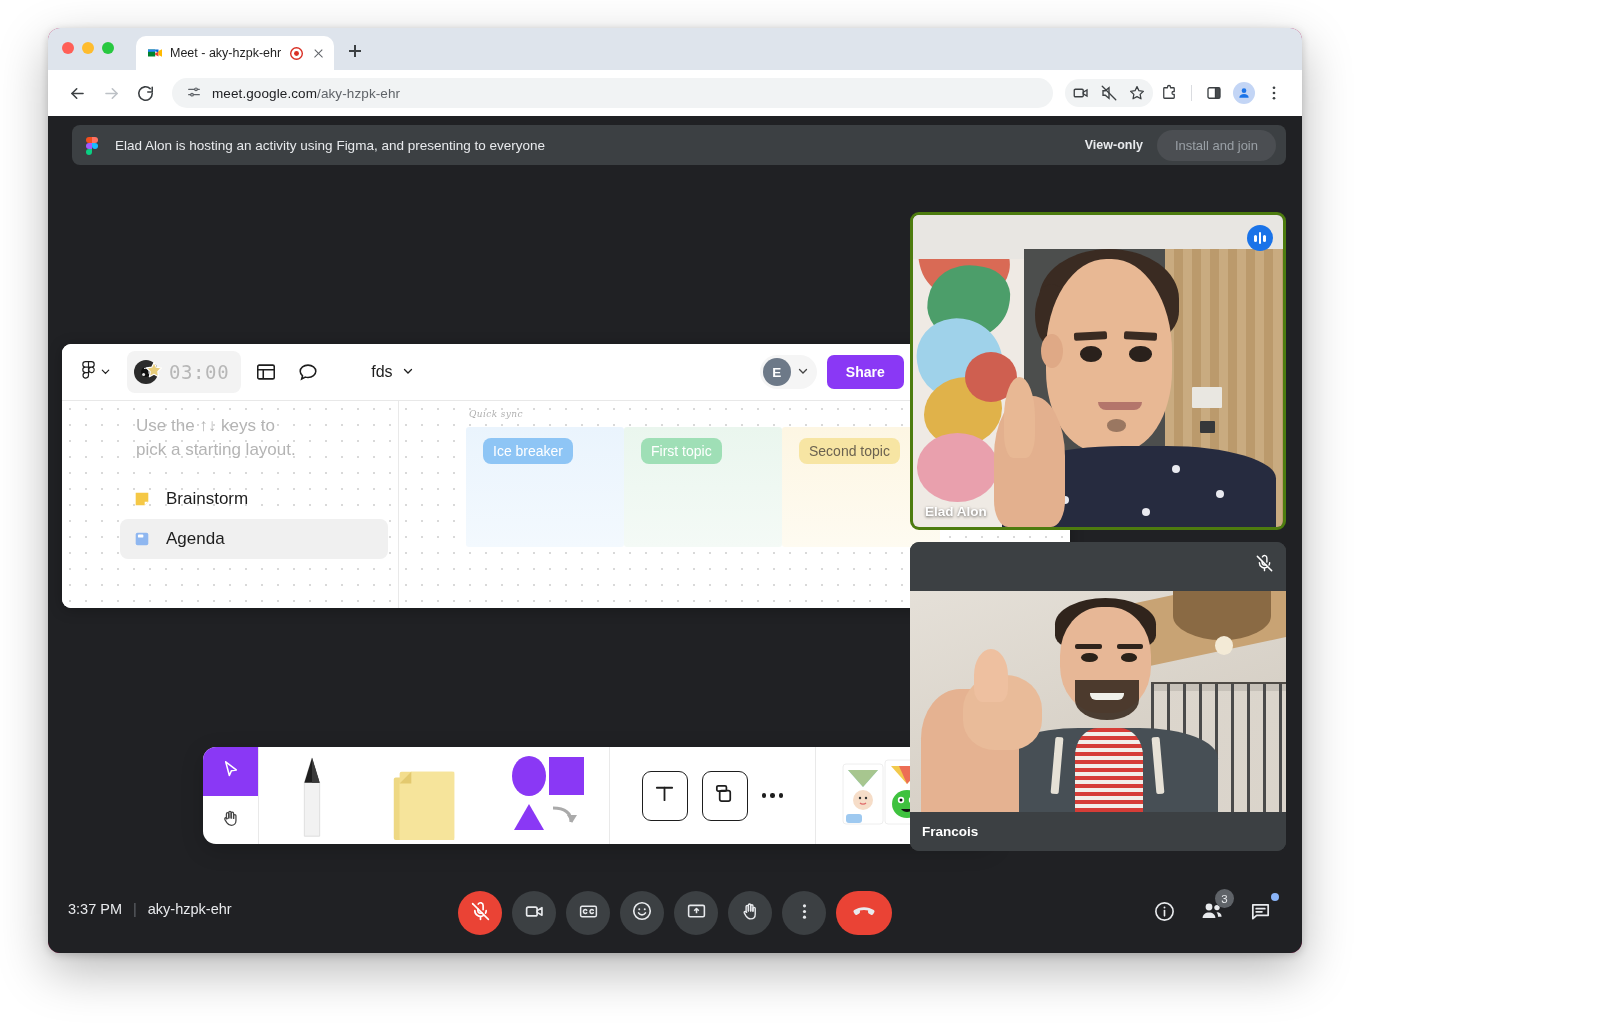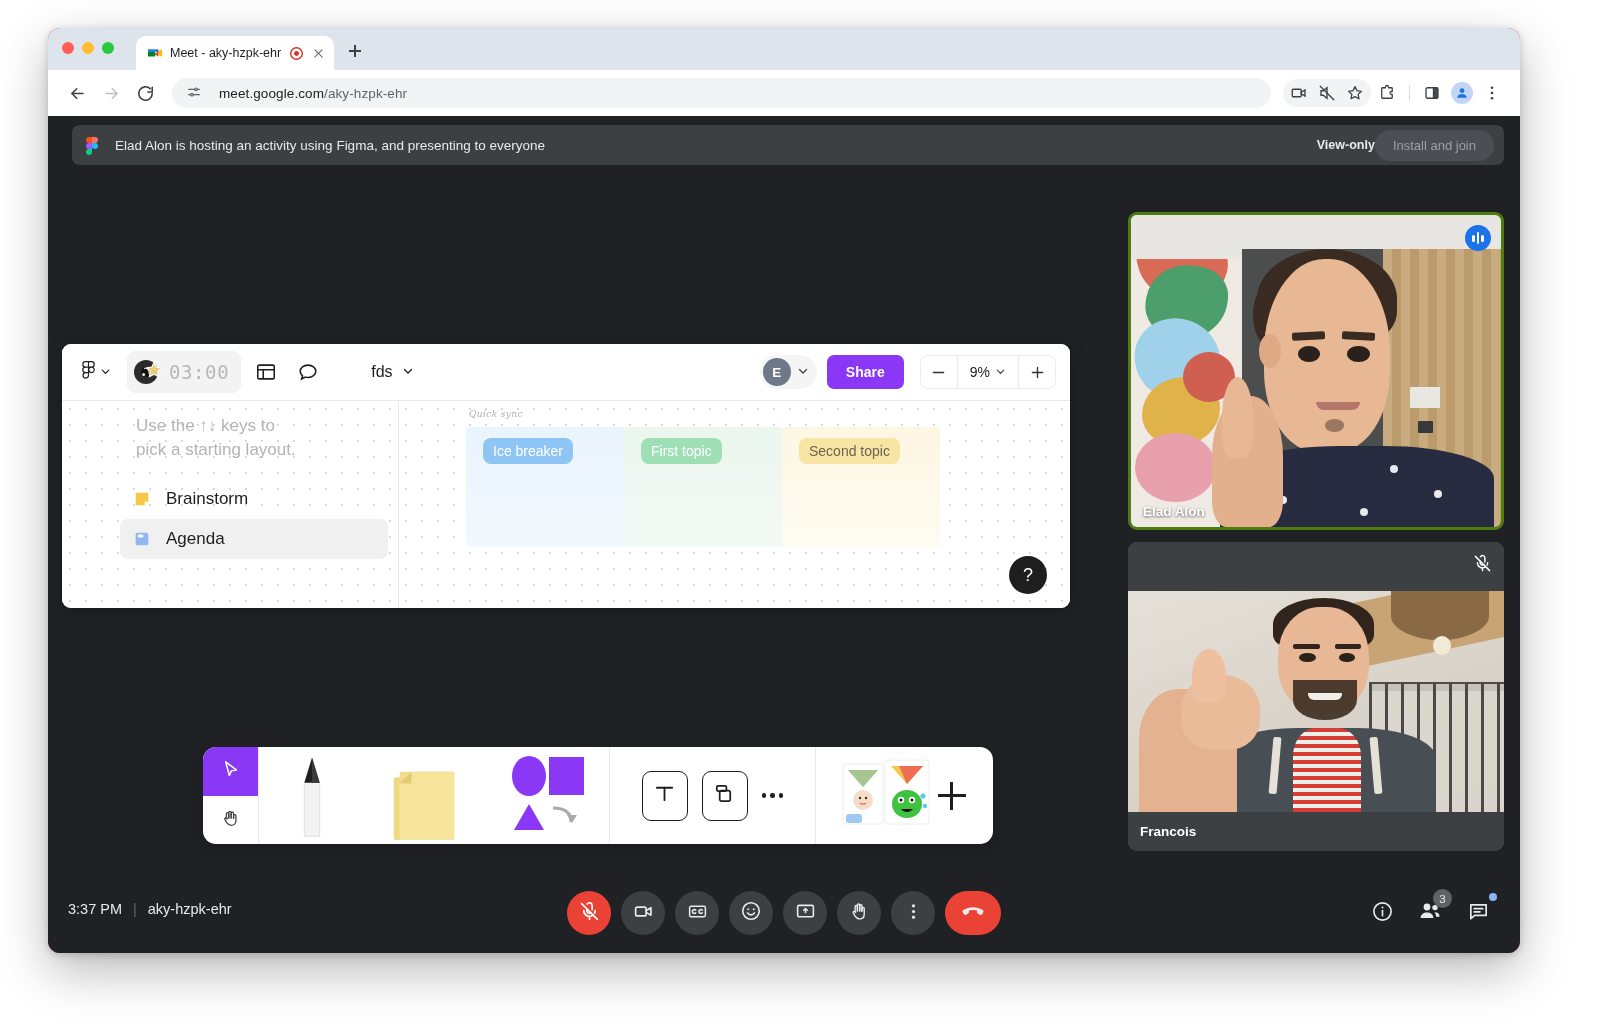--- a/index.html
+++ b/index.html
@@ -7,21 +7,21 @@
     width: 1600px; height: 1036px;
     background: #ffffff;
     font-family: "Liberation Sans", sans-serif;
     overflow: hidden;
   }
   #root { position: relative; width: 1600px; height: 1036px; background: #fff; }
 
   
   .browser {
     position: absolute; left: 48px; top: 28px;
-    width: 1472px; height: 925px;
+    width: 1254px; height: 925px;
     border-radius: 12px; overflow: hidden;
     background: #be185d;
     box-shadow: 0 18px 50px rgba(0,0,0,.28), 0 2px 8px rgba(0,0,0,.18);
   }
   
   .tabstrip {
     position: relative; height: 42px; background: #dee4ec;
     display: flex; align-items: flex-end; padding-left: 14px;
   }
   .traffic { position: absolute; left: 14px; top: 14px; display: flex; gap: 8px; }
@@ -55,21 +55,21 @@
 
   
   .omnirow {
     height: 46px; background: #fff; display: flex; align-items: center;
     padding: 0 14px; gap: 4px;
   }
   .navbtn { width: 30px; height: 30px; display: flex; align-items: center; justify-content: center; color: #3c4043; }
   .navbtn.dim { color: #bdc1c6; }
   .omnibox {
     flex: 1; height: 30px; background: #f1f3f4; border-radius: 16px;
-    display: flex; align-items: center; gap: 17px; padding: 0 14px; margin: 0 8px;
+    display: flex; align-items: center; gap: 10px; padding: 0 14px; margin: 0 8px;
     font-size: 13.5px; color: #202124;
   }
   .omnibox .url { letter-spacing: .1px; }
   .omnibox .url .host { color: #202124; }
   .omnibox .url .path { color: #5f6368; }
   .omniicons { display: flex; align-items: center; gap: 2px; }
   .oi { width: 28px; height: 28px; display: flex; align-items: center; justify-content: center; color: #3c4043; }
   .oipill { display: flex; align-items: center; background: #f1f3f4; border-radius: 14px; padding: 0 2px; }
   .sep { width: 1px; height: 16px; background: #dadce0; margin: 0 6px; }
   .avatarbtn { width: 22px; height: 22px; border-radius: 50%; background: #c3d5f5; display: flex; align-items: center; justify-content: center; }
@@ -77,21 +77,21 @@
   
   .meet { position: relative; height: 837px; background: #202124; }
 
   .notif {
     position: absolute; left: 24px; top: 9px; right: 16px; height: 40px;
     background: #3c4043; border-radius: 8px;
     display: flex; align-items: center; padding: 0 10px 0 14px;
   }
   .notif-ico { width: 17px; height: 17px; margin-right: 12px; }
   .notif-text { color: #e8eaed; font-size: 13.5px; }
-  .notif-right { margin-left: auto; display: flex; align-items: center; }
+  .notif-right { margin-left: auto; display: flex; align-items: center; gap: 14px; }
   .viewonly { color: #e8eaed; font-size: 12.5px; font-weight: bold; }
   .installbtn {
     background: #4b4e52; color: #9aa0a6; font-size: 13px;
     border: none; border-radius: 18px; padding: 8px 18px; font-family: inherit;
   }
 
   
   .figma {
     position: absolute; left: 14px; top: 228px; width: 1008px; height: 264px; padding-left: 33px;
   }

